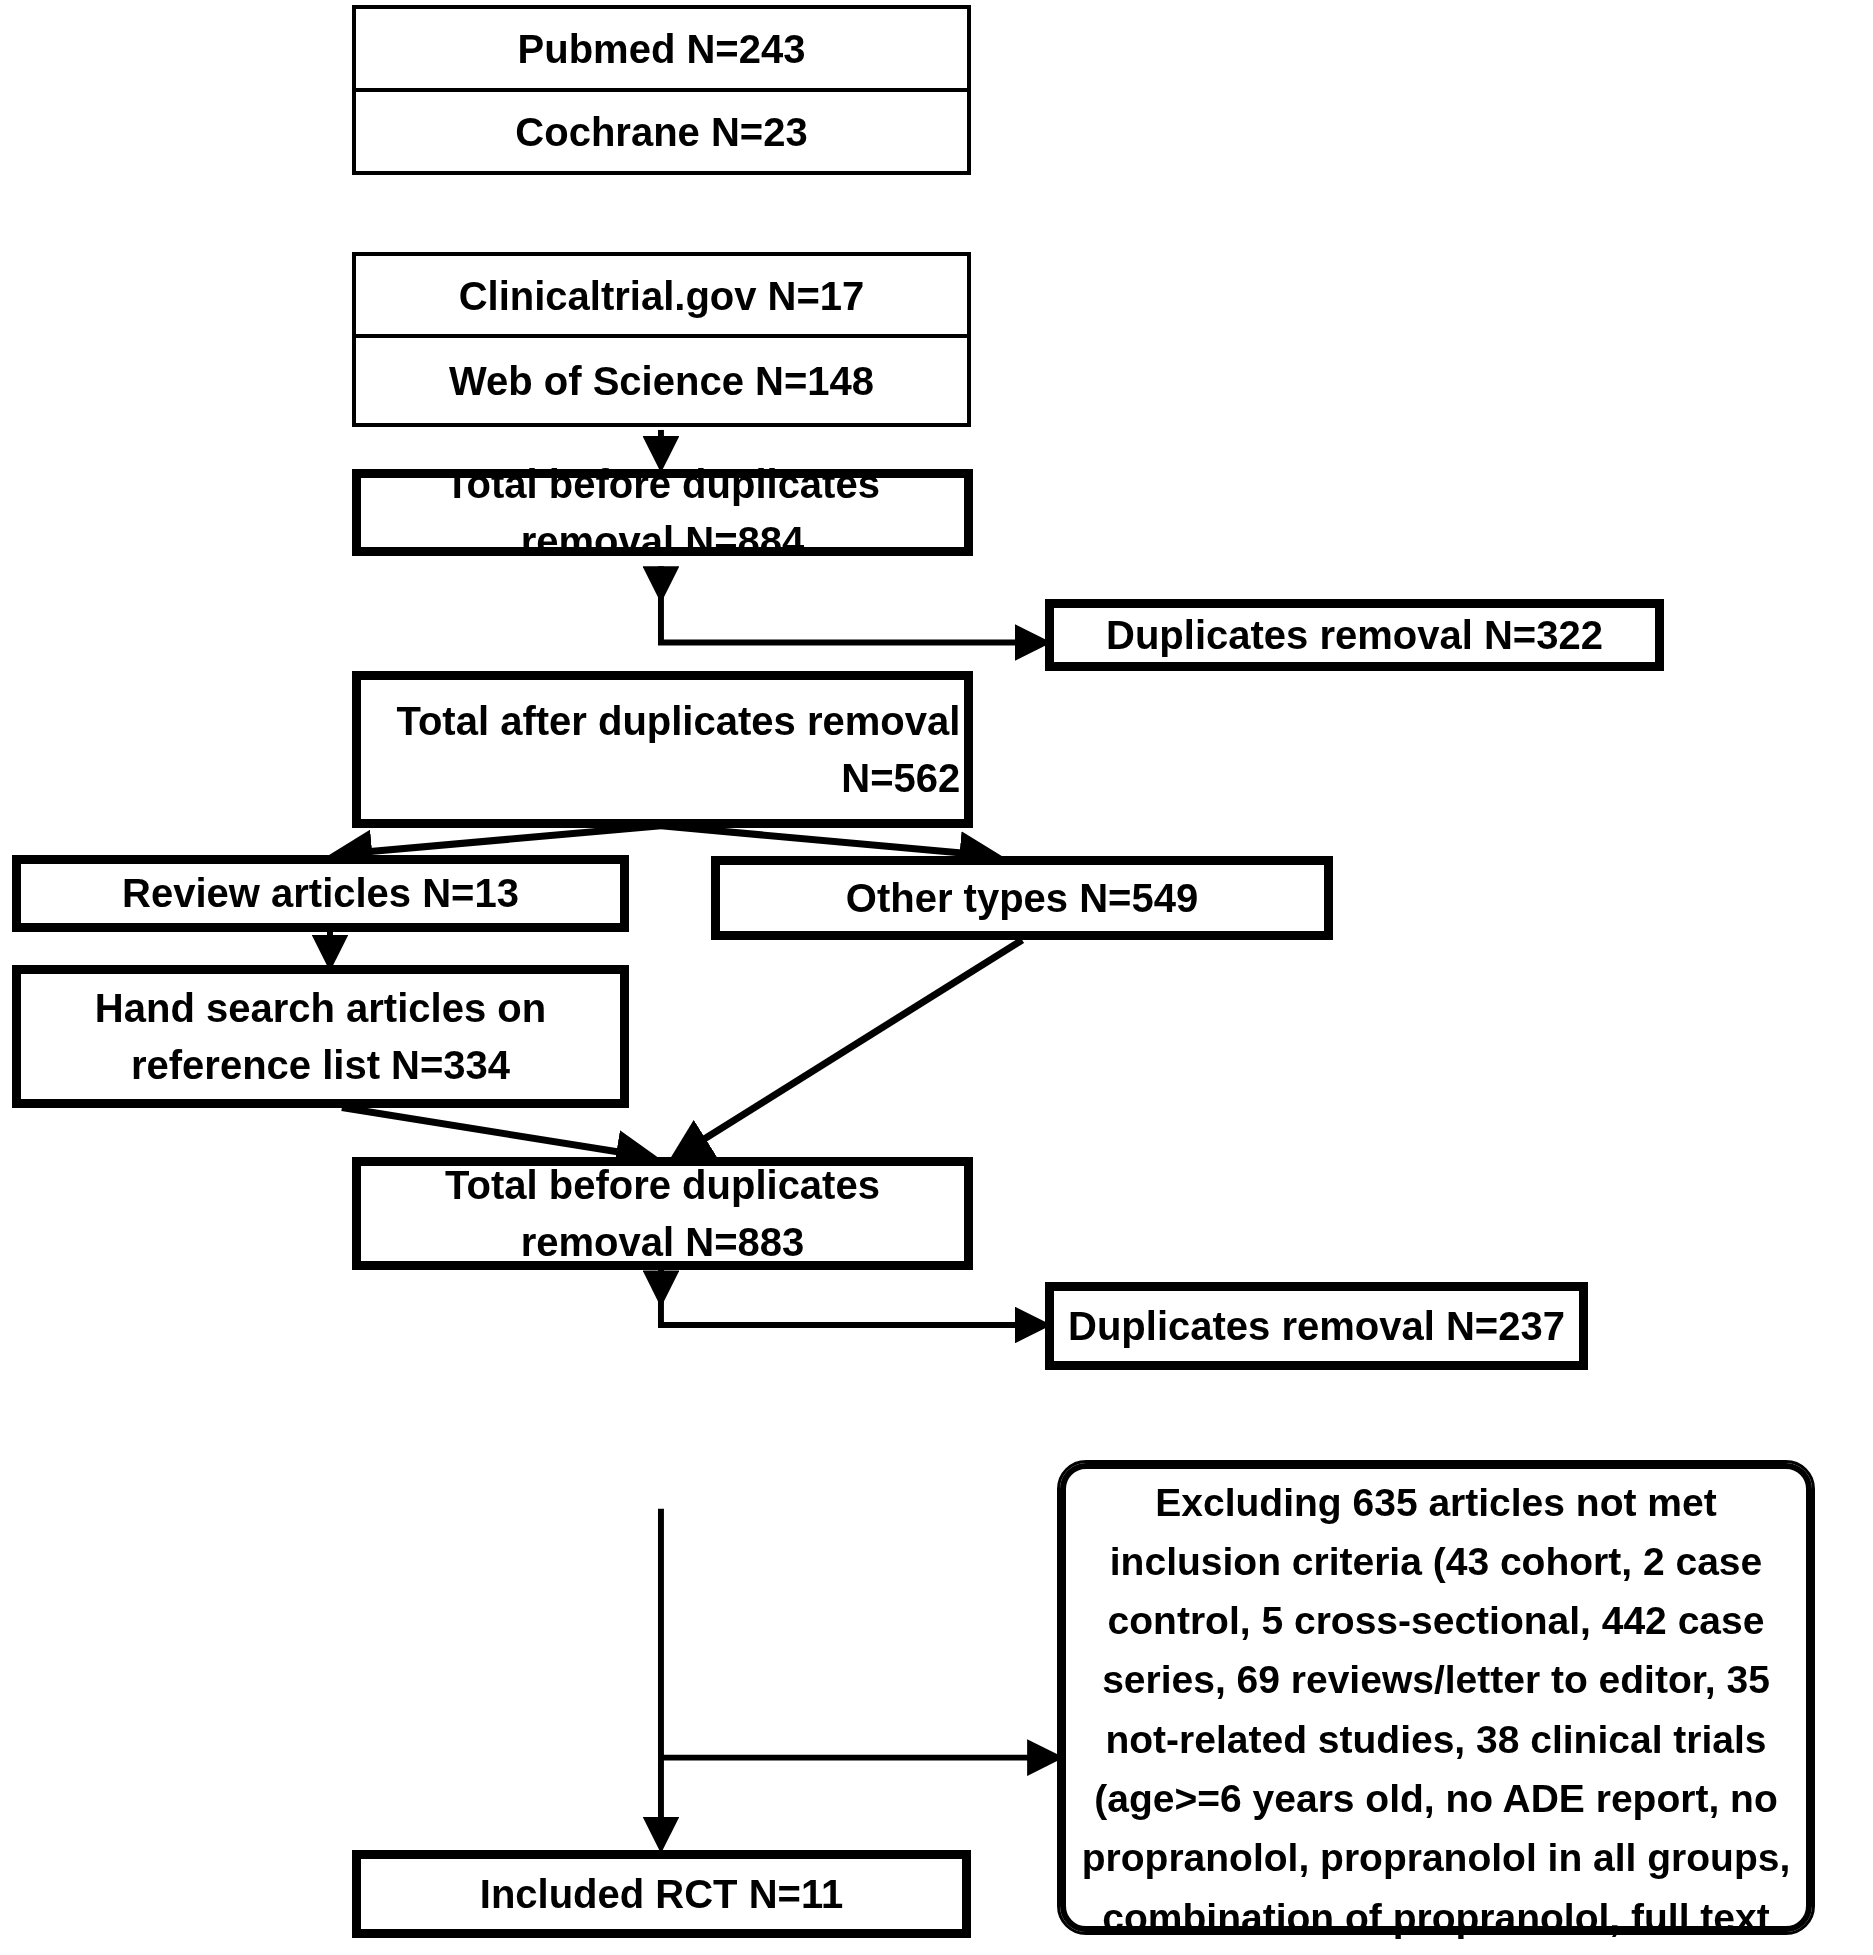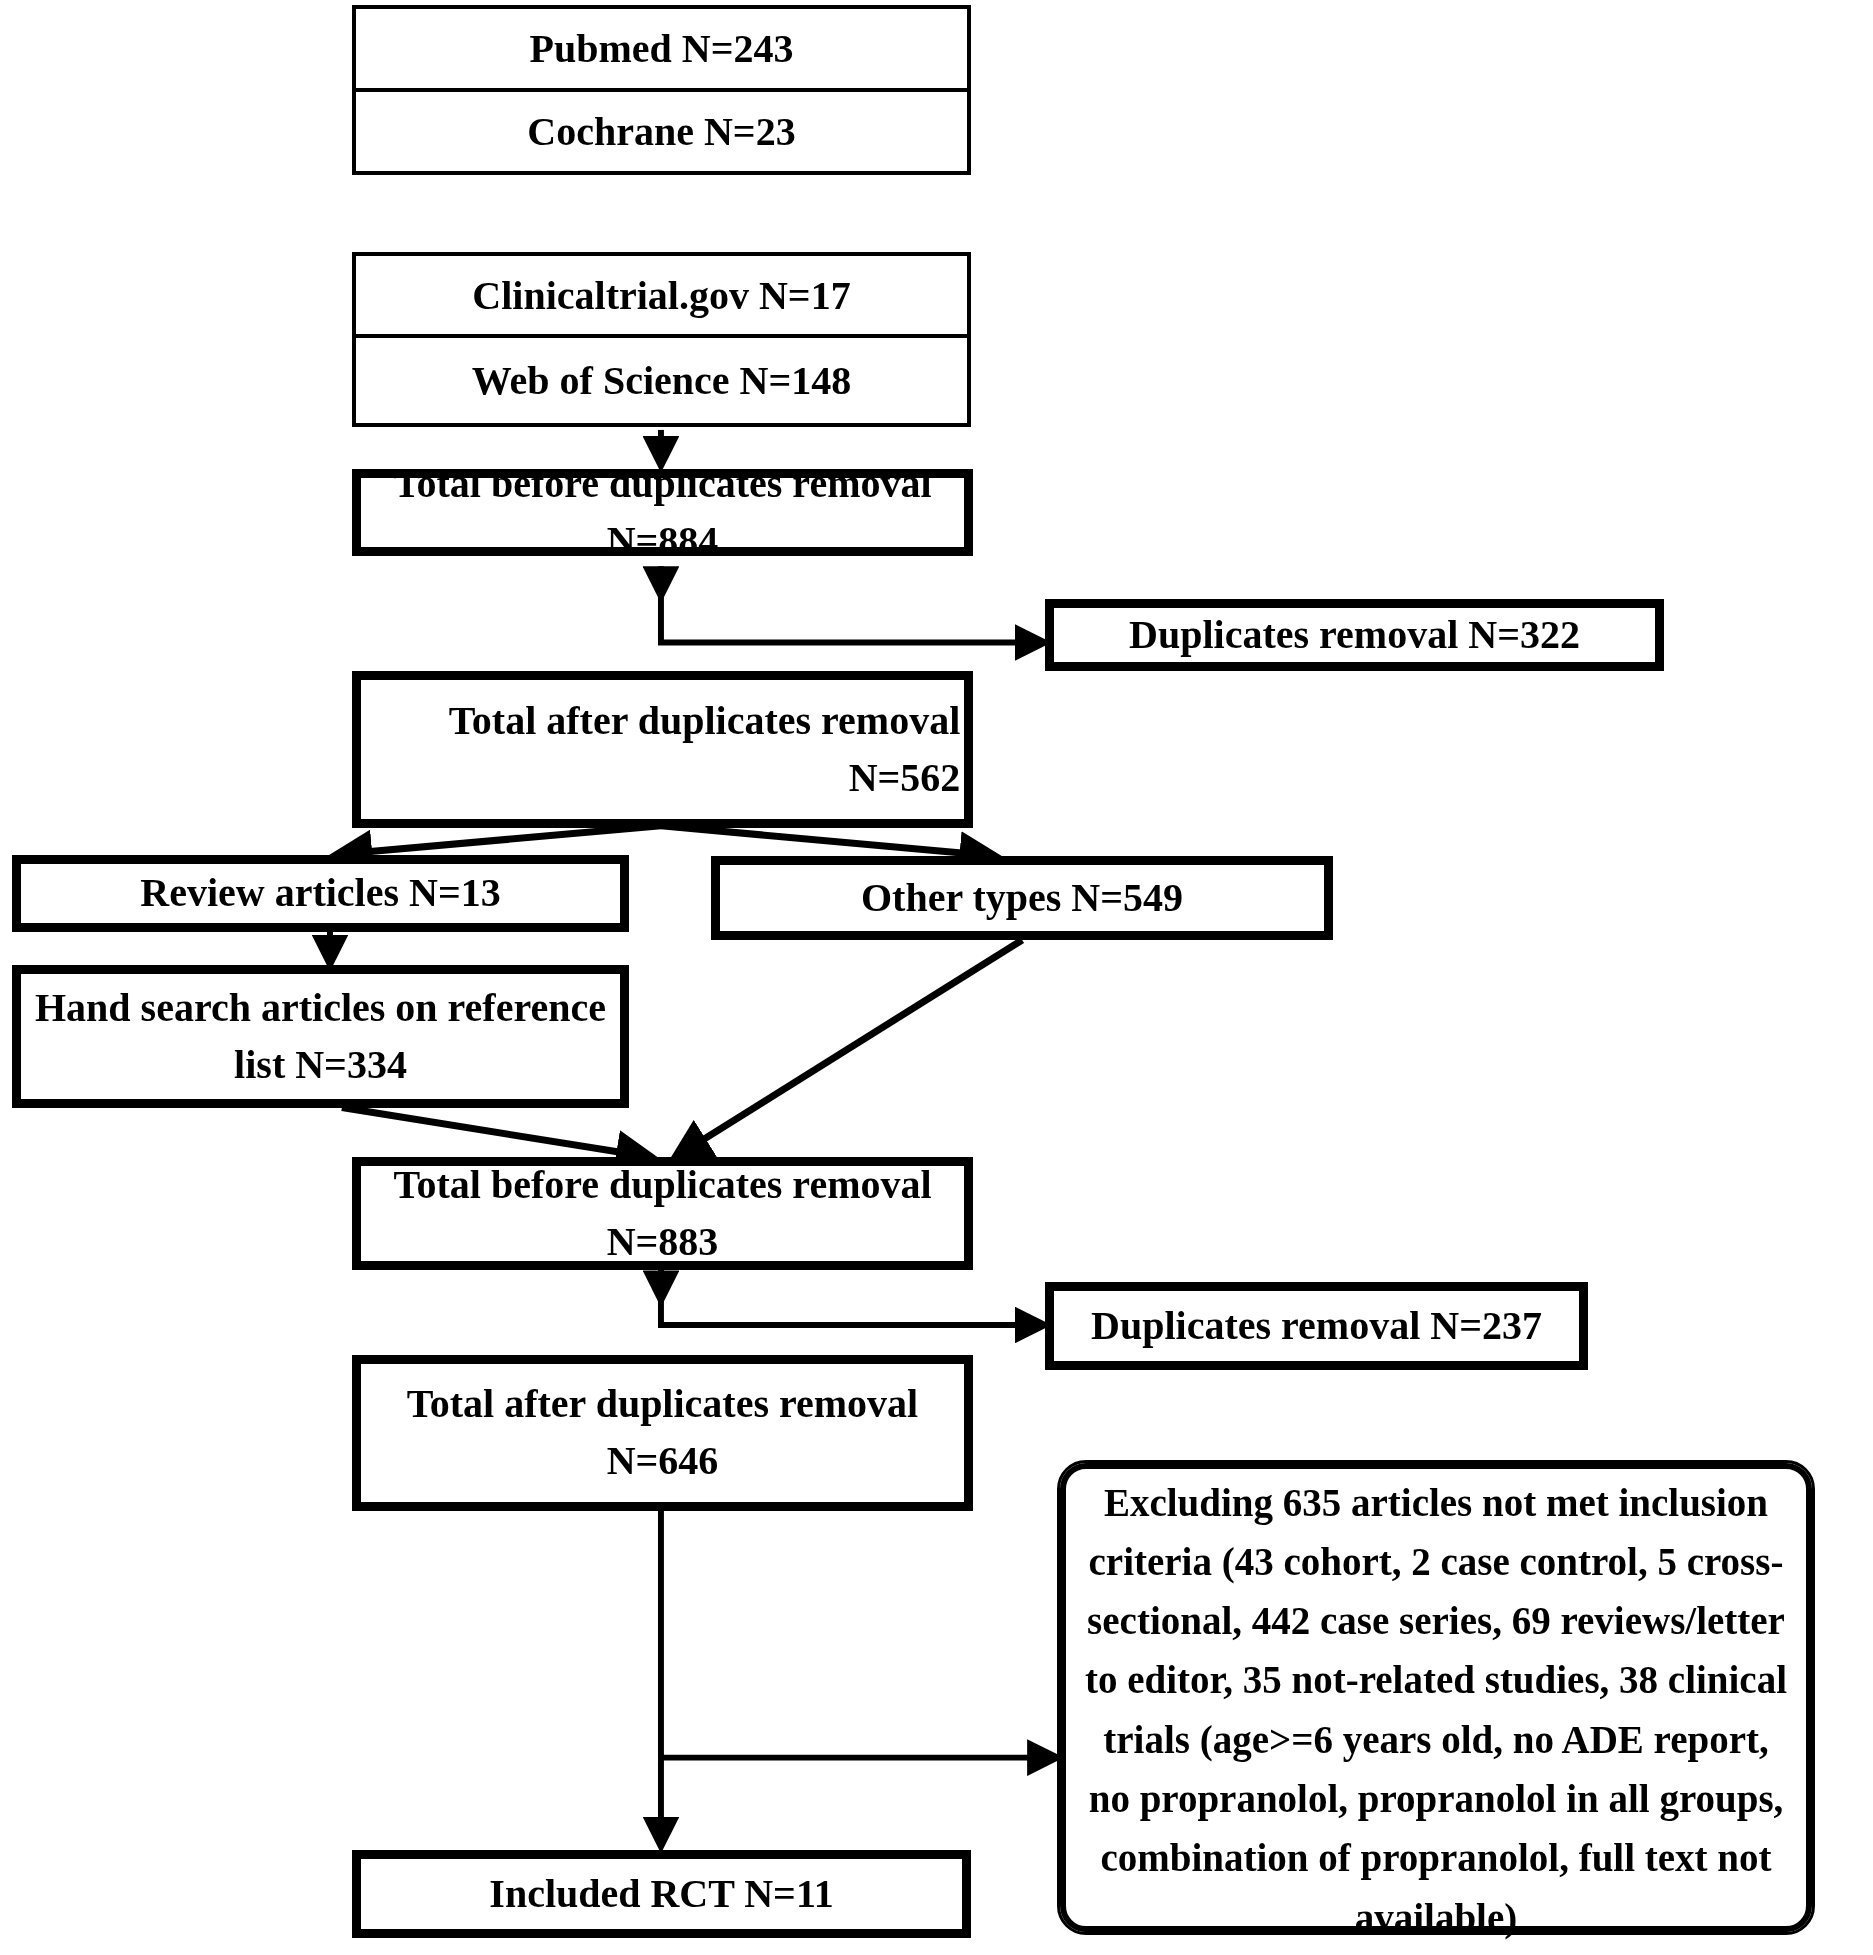--- a/index.html
+++ b/index.html
@@ -5,21 +5,21 @@
   html, body {
     margin: 0;
     padding: 0;
     background: #ffffff;
   }
   #canvas {
     position: relative;
     width: 1873px;
     height: 1955px;
     background: #ffffff;
-    font-family: Liberation Serif, serif;
+    font-family: Liberation Sans, sans-serif;
     overflow: hidden;
   }
   #edges {
     position: absolute;
     left: 0;
     top: 0;
     width: 1873px;
     height: 1955px;
     pointer-events: none;
   }
@@ -137,23 +137,20 @@
   </div>
 
   <div class="node f74" style="left:352px; top:1157px; width:621px; height:113px;">
     <span>Total before duplicates removal N=883</span>
   </div>
 
   <div class="node f74" style="left:1045px; top:1282px; width:543px; height:88px;">
     <span>Duplicates removal N=237</span>
   </div>
 
-  <div class="node f74" style="left:352px; top:1355px; width:621px; height:156px;">
-    <span>Total after duplicates removal N=646</span>
-  </div>
 
   <div class="node excl" style="left:1057px; top:1460px; width:758px; height:475px;border-radius:29px;">
     <div style="width:100%;">
       <span>Excluding  635 articles not met inclusion</span>
       <span>criteria (43 cohort, 2 case control, 5</span>
       <span>cross-sectional, 442 case series, 69</span>
       <span>reviews/letter to editor, 35 not-related</span>
       <span>studies, 38 clinical  trials (age&gt;=6 years</span>
       <span>old, no ADE report, no propranolol,</span>
       <span>propranolol in all groups, combination</span>

